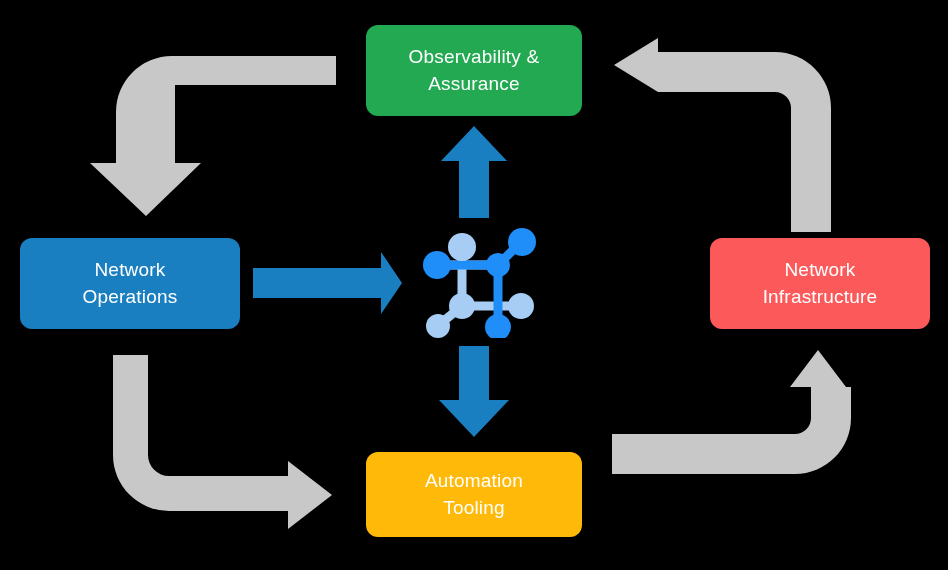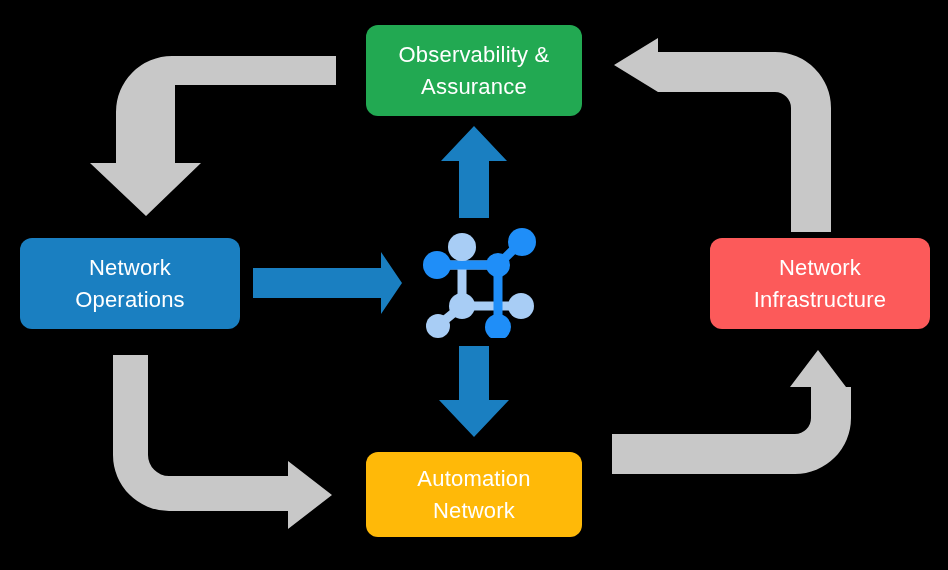--- a/index.html
+++ b/index.html
@@ -28,21 +28,21 @@
     height: 570px;
   }
   .node-box {
     position: absolute;
     border-radius: 12px;
     display: flex;
     align-items: center;
     justify-content: center;
     text-align: center;
     color: #ffffff;
-    font-size: 22px;
+    font-size: 19px;
     line-height: 1.42;
     font-weight: 400;
     letter-spacing: 0.2px;
     box-sizing: border-box;
     padding: 4px 10px;
     font-family: "Liberation Sans", sans-serif;
   }
   .node-label {
     display: block;
     white-space: pre-line;
@@ -199,16 +199,16 @@
 Operations</span>
   </div>
 
   <div class="node-box" id="box-infrastructure" style="background: rgb(252, 90, 90); color: rgb(255, 255, 255);">
     <span class="node-label">Network
 Infrastructure</span>
   </div>
 
   <div class="node-box" id="box-automation" style="background: rgb(255, 185, 8); color: rgb(255, 255, 255);">
     <span class="node-label">Automation
-Network</span>
+Tooling</span>
   </div>
 
 </div>
 
 </body></html>

